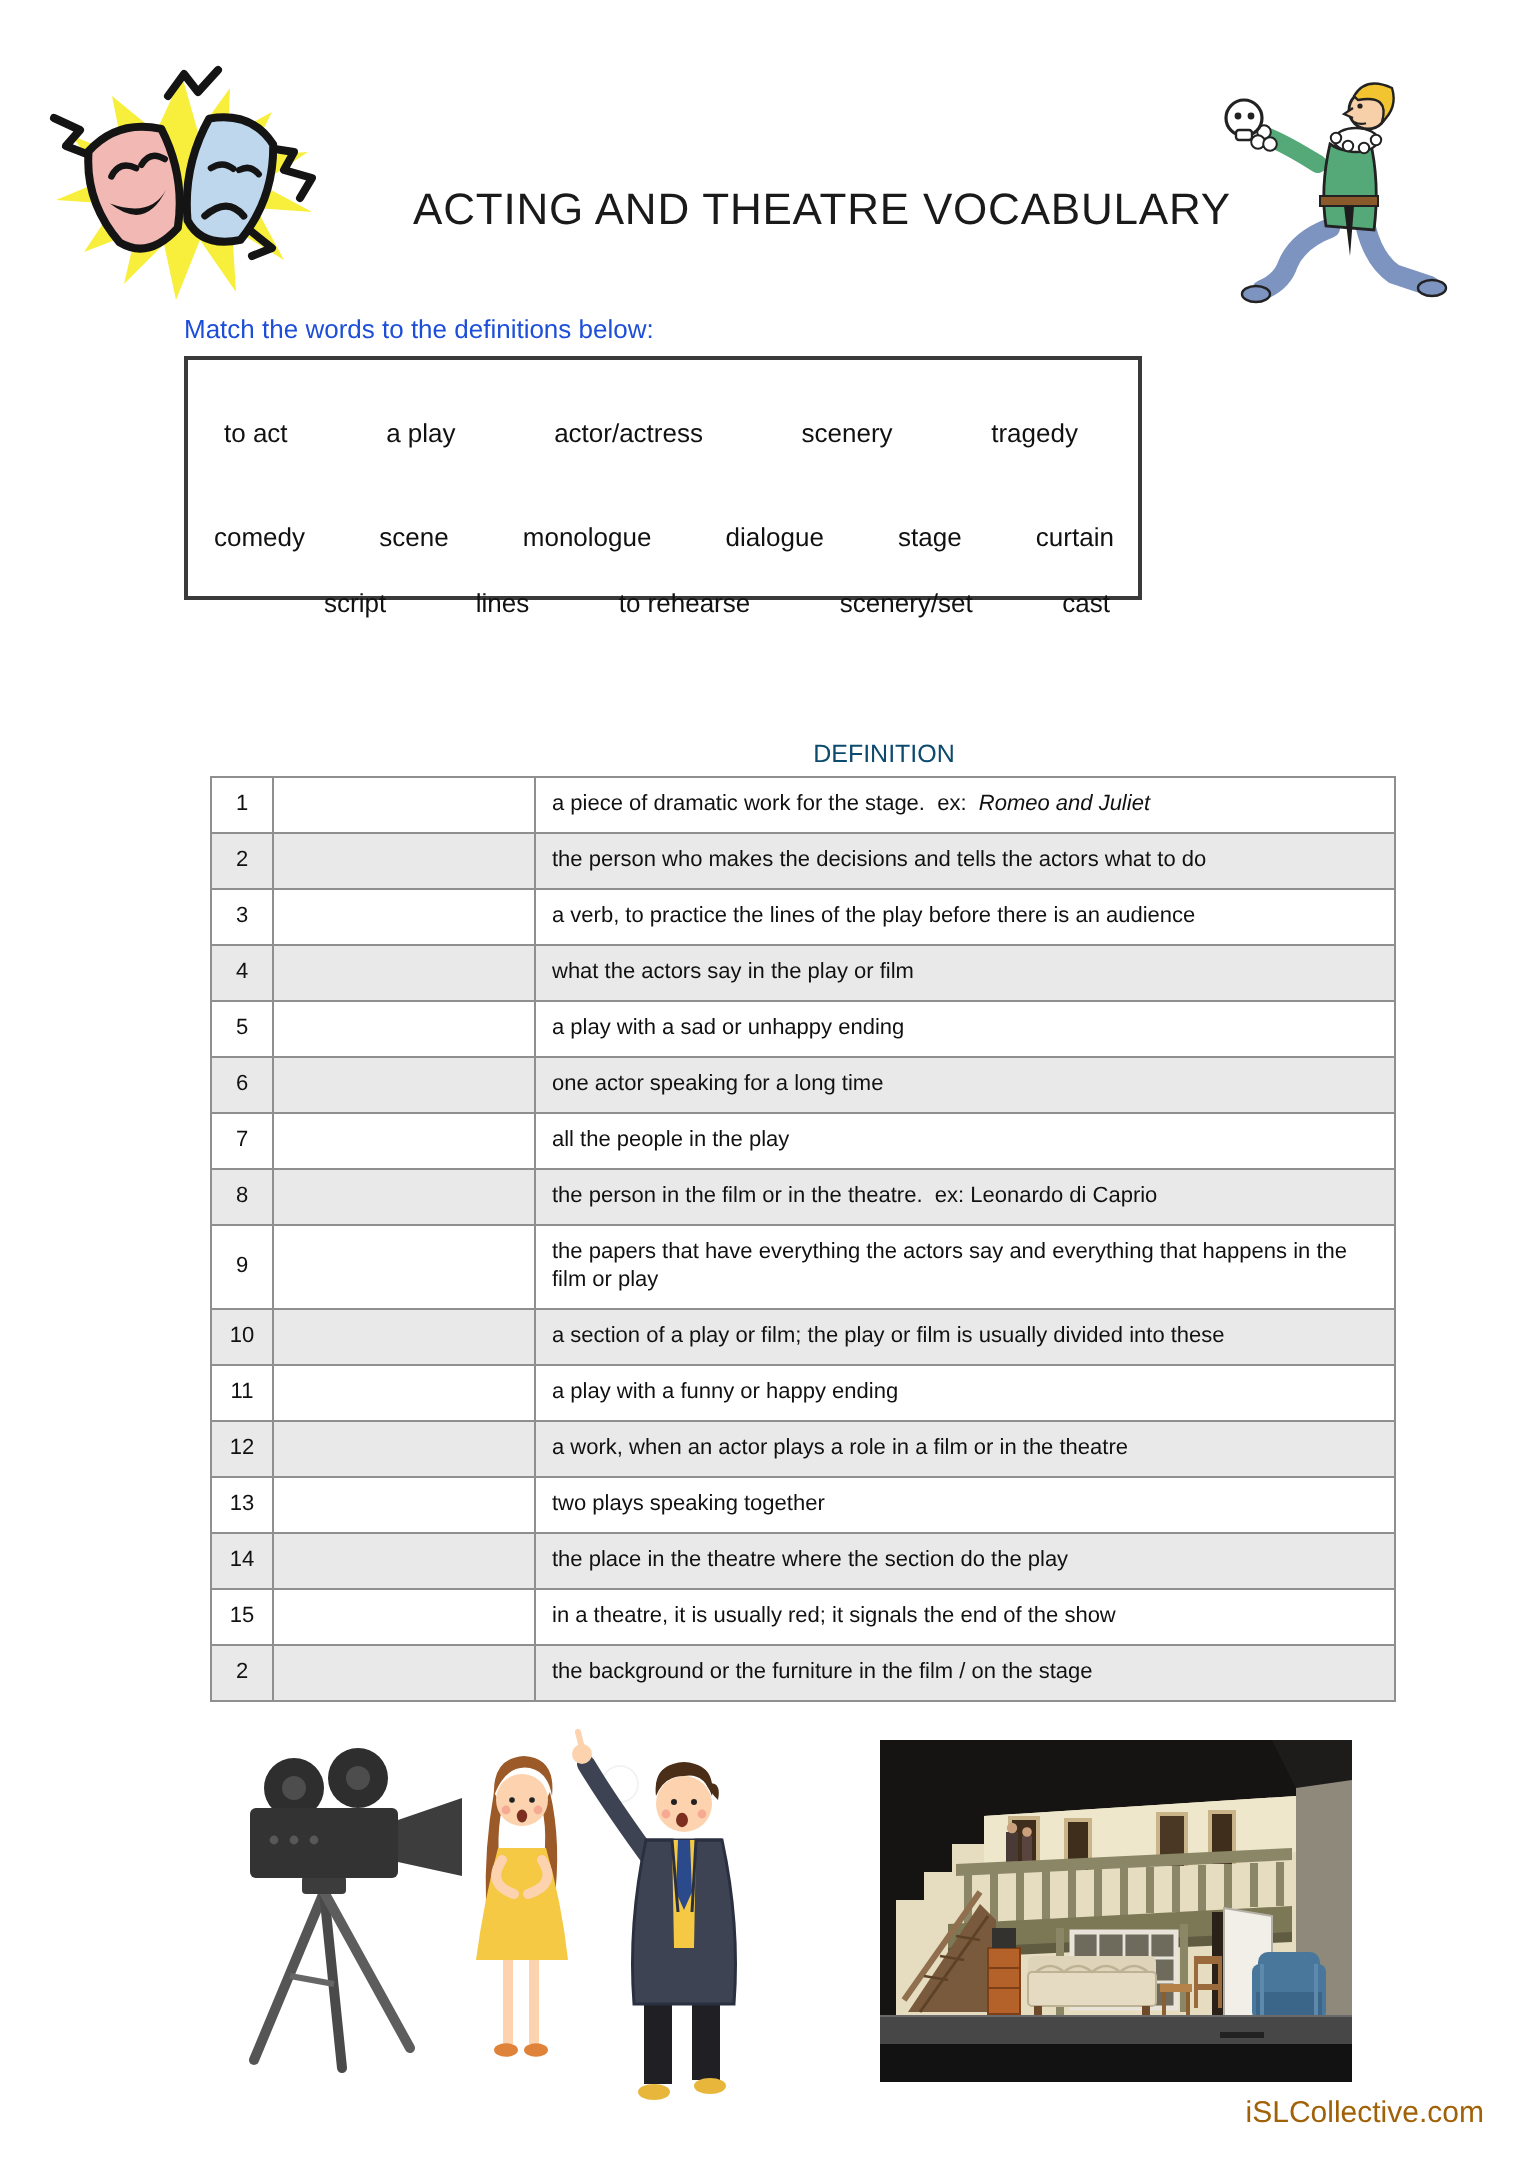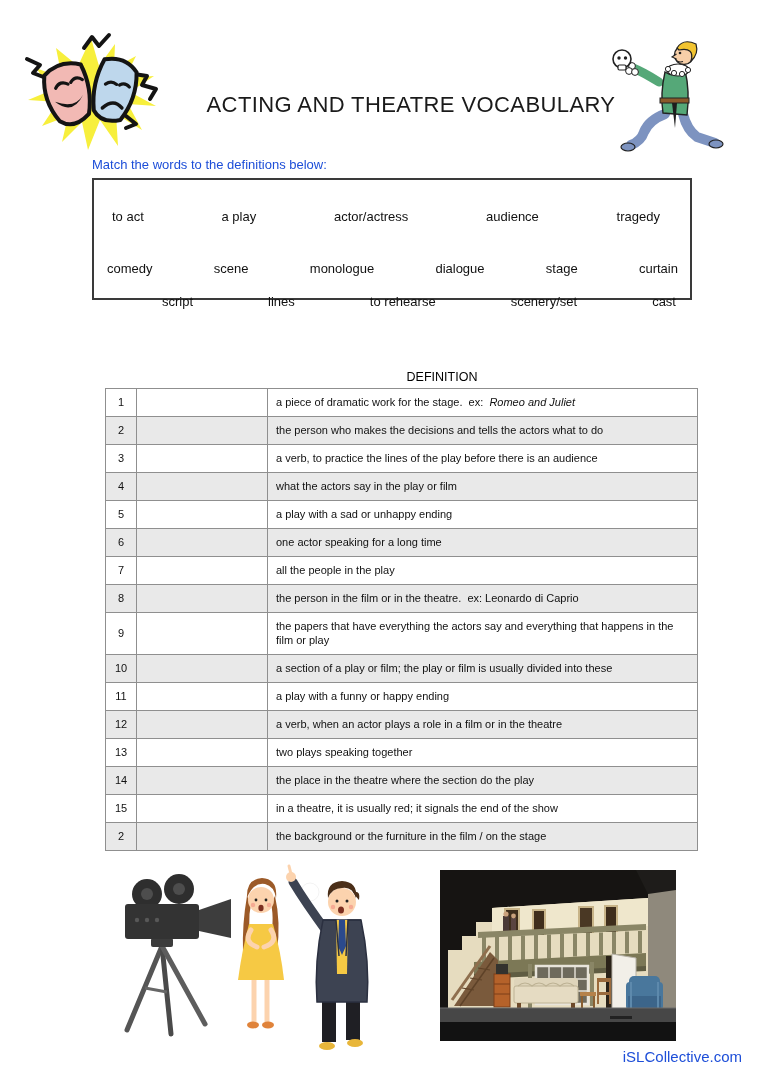--- a/index.html
+++ b/index.html
@@ -6,44 +6,44 @@
   .page{
     position:relative;width:766px;height:1084px;background:#ffffff;
     font-family:"Liberation Sans","DejaVu Sans",sans-serif;color:#1c1c1c;overflow:hidden;
   }
   .title{
     position:absolute;top:92px;left:0;width:766px;text-align:center;
     font-size:22px;letter-spacing:.4px;color:#1a1a1a;padding-left:28px;
   }
   .instruction{position:absolute;top:157px;left:92px;font-size:13px;color:#1d4ed8;}
   .word-bank{
-    position:absolute;left:92px;top:178px;width:600px;height:122px;
+    position:absolute;left:92px;top:178px;width:479px;height:122px;
     border:2px solid #3a3a3a;box-sizing:border-box;padding-top:29px;
   }
   .wb-row{display:flex;justify-content:space-between;height:16px;margin-bottom:17px;
     font-size:13px;color:#111;line-height:16px;}
   .wb-row-0{padding:0 30px 0 18px;}
   .wb-row-1{padding:0 12px 0 13px;margin-top:36px;}
   .wb-row-2{padding:0 14px 0 68px;}
   .tbl-header-word{position:absolute;top:370px;left:127px;width:132px;text-align:right;
     font-size:12.5px;color:#111;margin-top:18px;}
   .tbl-header-def{position:absolute;top:370px;left:397px;width:90px;text-align:center;
-    font-size:12.5px;color:#000000;}
+    font-size:12.5px;color:#0c4a6e;}
   table.match{
     position:absolute;left:105px;top:388px;width:592px;border-collapse:collapse;
     table-layout:fixed;font-size:11px;color:#111;
   }
   table.match td{
     border:1px solid #8f8f8f;padding:6px 8px 7px 8px;line-height:14px;vertical-align:middle;
     background:#ffffff;
   }
   table.match tr.alt td{background:#e9e9e9;}
   td.num{text-align:center;padding-left:2px;padding-right:2px;}
   td.word-cell{}
-  .watermark{position:absolute;top:1048px;right:24px;font-size:15px;color:#1d4ed8;}
+  .watermark{position:absolute;top:1048px;right:24px;font-size:15px;color:#a16207;}
   .art{position:absolute;}
 </style>
 </head>
 <body>
 
 <div class="page">
 
   <svg class="art" style="left:18px;top:32px" width="150" height="125" viewBox="0 0 150 125">
     <polygon points="73,6 81,34 97,12 96,36 118,24 107,46 136,44 112,60 138,74 110,72 124,98 98,82 100,114 82,88 70,118 64,90 44,110 50,84 24,94 40,70 10,68 34,58 18,36 44,46 38,16 60,34" fill="#f7ef3c"></polygon>
     <g stroke="#141414" stroke-width="4" fill="none" stroke-linecap="round" stroke-linejoin="round">
@@ -110,21 +110,21 @@
   </svg>
 
   <div class="title">ACTING AND THEATRE VOCABULARY</div>
   <div class="instruction">Match the words to the definitions below:</div>
 
   <div class="word-bank">
       <div class="wb-row wb-row-0">
         <span>to act</span>
         <span>a play</span>
         <span>actor/actress</span>
-        <span>audience</span>
+        <span>scenery</span>
         <span>tragedy</span>
       </div>
       <div class="wb-row wb-row-1">
         <span>comedy</span>
         <span>scene</span>
         <span>monologue</span>
         <span>dialogue</span>
         <span>stage</span>
         <span>curtain</span>
       </div>
@@ -198,21 +198,21 @@
           <td><span>a section of a play or film; the play or film is usually divided into these</span></td>
         </tr>
         <tr>
           <td class="num">11</td>
           <td class="word-cell"></td>
           <td><span>a play with a funny or happy ending</span></td>
         </tr>
         <tr class="alt">
           <td class="num">12</td>
           <td class="word-cell"></td>
-          <td><span>a verb, when an actor plays a role in a film or in the theatre</span></td>
+          <td><span>a work, when an actor plays a role in a film or in the theatre</span></td>
         </tr>
         <tr>
           <td class="num">13</td>
           <td class="word-cell"></td>
           <td><span>two plays speaking together</span></td>
         </tr>
         <tr class="alt">
           <td class="num">14</td>
           <td class="word-cell"></td>
           <td><span>the place in the theatre where the section do the play</span></td>

